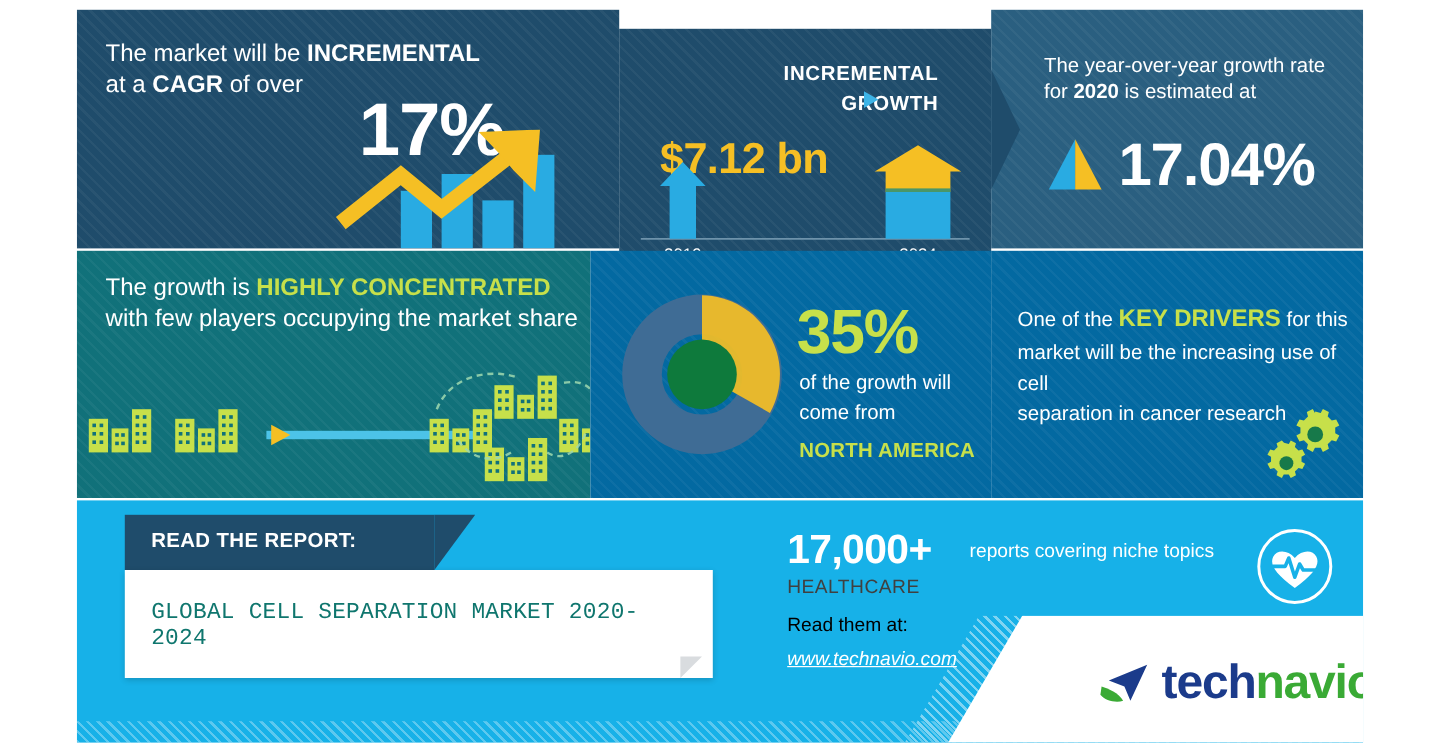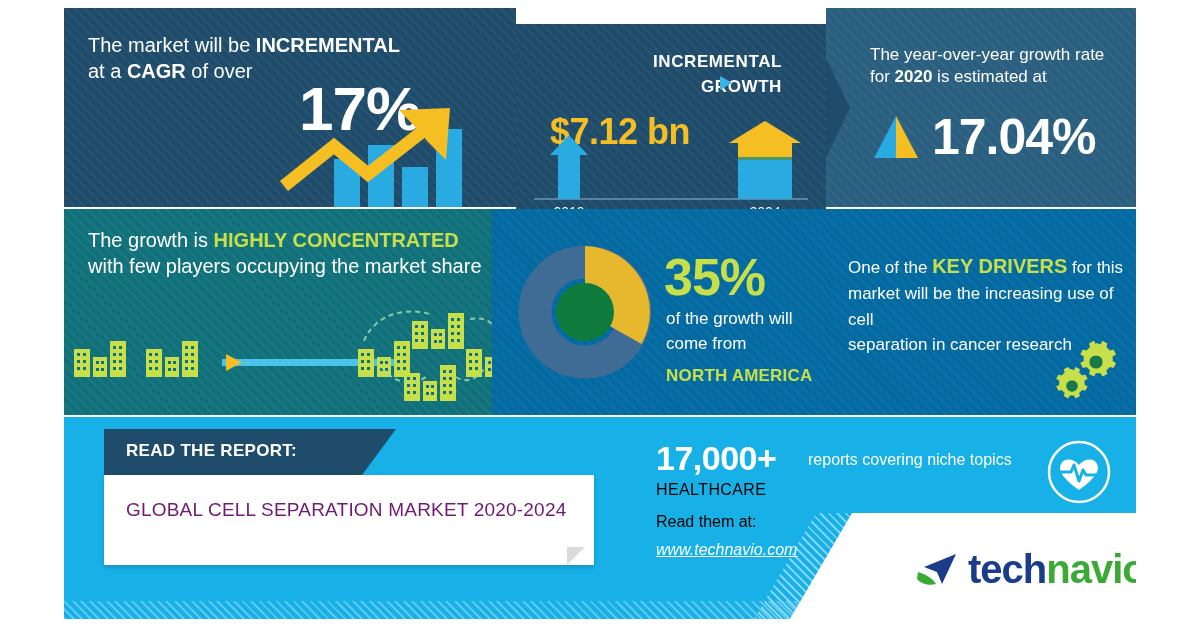--- a/index.html
+++ b/index.html
@@ -48,26 +48,26 @@
 
   
   #p-foot{left:0;top:409px;width:1072px;height:202px;background:#17b1e8;}
   #foot-stripe{position:absolute;left:0;bottom:0;width:1072px;height:18px;
     background-image:repeating-linear-gradient(45deg,rgba(255,255,255,.30) 0 2px,rgba(255,255,255,0) 2px 6px);}
   #read-tab{position:absolute;left:40px;top:12px;width:258px;height:46px;background:#1f4c6b;}
   #read-tab-skew{position:absolute;left:298px;top:12px;width:0;height:0;border-top:46px solid #1f4c6b;border-right:34px solid transparent;}
   #read-label{position:absolute;left:62px;top:24px;font-size:17px;font-weight:bold;color:#fff;letter-spacing:.3px;}
   #report-card{position:absolute;left:40px;top:58px;width:490px;height:90px;background:#ffffff;
     box-shadow:0 2px 5px rgba(0,0,0,.18);}
-  #report-title{position:absolute;left:22px;top:24px;width:450px;font-family:Liberation Sans, sans-serif;font-size:19px;color:#701a75;letter-spacing:.2px;}
+  #report-title{position:absolute;left:22px;top:24px;width:450px;font-family:Liberation Mono, monospace;font-size:19px;color:#0f766e;letter-spacing:.2px;}
   #card-fold{position:absolute;left:503px;top:130px;width:0;height:0;border-top:18px solid #d9dcdf;border-right:18px solid transparent;}
 
   #foot-count{position:absolute;left:592px;top:22px;font-size:34px;font-weight:bold;color:#fff;letter-spacing:-.5px;}
   #foot-count-sub{position:absolute;left:744px;top:34px;font-size:16px;color:#fff;}
-  #foot-sector{position:absolute;left:592px;top:64px;font-size:16px;color:#000000;letter-spacing:.4px;}
+  #foot-sector{position:absolute;left:592px;top:64px;font-size:16px;color:#404040;letter-spacing:.4px;}
   #foot-read{position:absolute;left:592px;top:96px;font-size:16px;color:#000000;}
   #foot-url{position:absolute;left:592px;top:124px;font-size:16px;color:#fff;font-style:italic;text-decoration:underline;}
   #heart-badge{position:absolute;left:982px;top:22px;width:66px;height:66px;}
   #logo-wedge{position:absolute;left:640px;top:96px;width:432px;height:106px;background:#ffffff;
     clip-path:polygon(86px 106px,148px 0,432px 0,432px 106px);}
   #logo-wedge-stripe{position:absolute;left:640px;top:96px;width:432px;height:106px;
     clip-path:polygon(50px 106px,112px 0,150px 0,88px 106px);
     background-image:repeating-linear-gradient(45deg,rgba(255,255,255,.45) 0 2px,rgba(255,255,255,0) 2px 6px);}
   #logo{position:absolute;left:850px;top:130px;display:flex;align-items:center;gap:8px;text-align:right;}
   #logo-word{font-size:40px;font-weight:bold;letter-spacing:-1px;}

